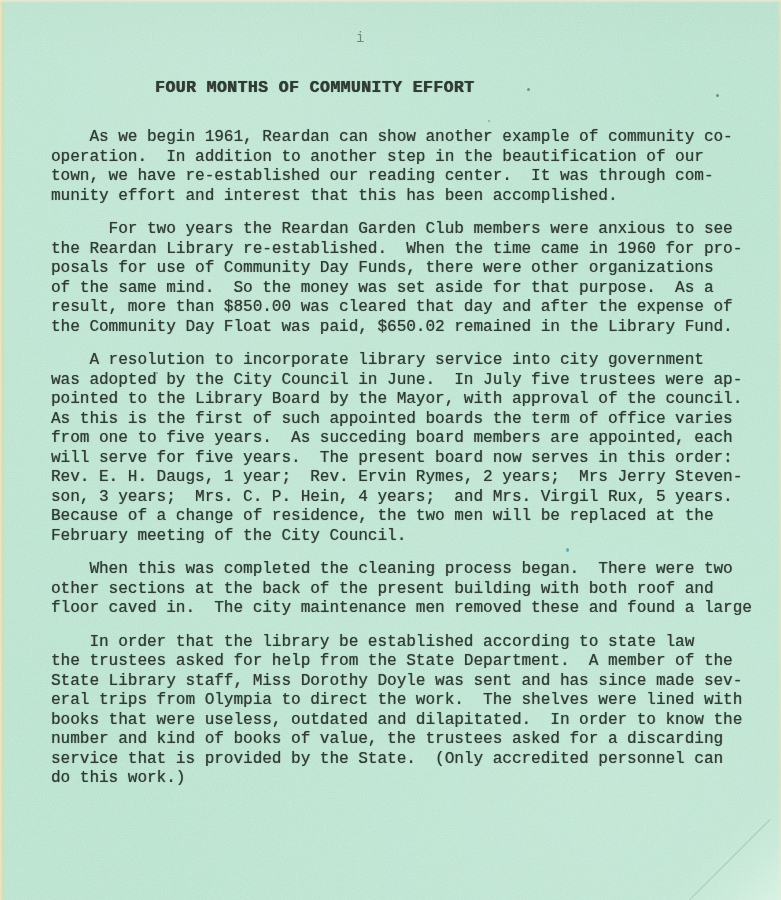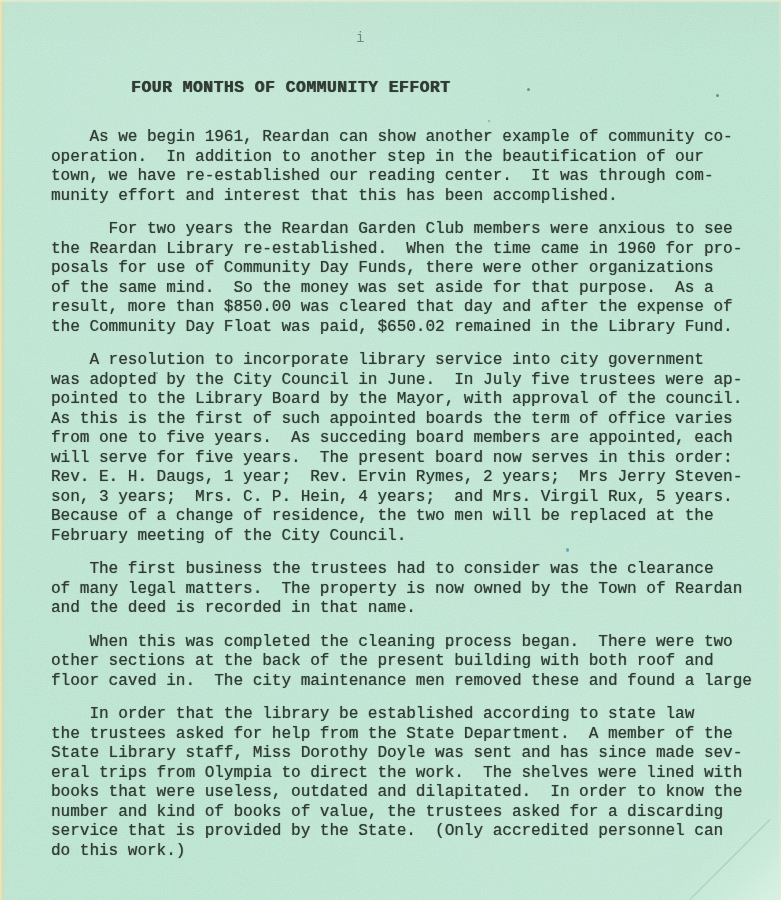--- a/index.html
+++ b/index.html
@@ -22,21 +22,21 @@
   .edge-right{position:absolute;right:0;top:0;bottom:0;width:3px;
     background:linear-gradient(270deg,rgba(232,227,196,0.8),rgba(232,227,196,0));}
   .fold{position:absolute;right:0;bottom:0;width:110px;height:110px;
     background:linear-gradient(315deg,rgba(225,245,232,0.75) 0%,rgba(225,245,232,0.25) 28%,rgba(225,245,232,0) 55%);}
   .fold-line{position:absolute;right:-8px;bottom:34px;width:130px;height:1px;
     background:rgba(110,150,125,0.35);transform:rotate(-45deg);}
   .content{position:absolute;left:35px;top:0;width:730px;color:var(--ink,#2f3b34);}
   .stray{position:absolute;left:321px;top:30px;font-size:14px;opacity:0.55;}
   .title{
     font-size:16.5px;font-weight:700;letter-spacing:0.4px;
-    margin:78px 0 0 96px;
+    margin:78px 0 0 120px;
     text-shadow:0.6px 0 0 rgba(47,59,52,0.75), 0 0 1px rgba(47,59,52,0.5);
   }
   .para{
     white-space:pre-wrap;
     font-size:16px;line-height:19.5px;
     margin:14px 0 0 16px;
     text-shadow:0 0 1px rgba(47,59,52,0.55), 0.5px 0.3px 0 rgba(47,59,52,0.25);
   }
   .para:first-of-type{margin-top:31px;}
   .speck{position:absolute;border-radius:50%;pointer-events:none;}
@@ -87,23 +87,20 @@
     <p class="para">    A resolution to incorporate library service into city government
 was adopted by the City Council in June.  In July five trustees were ap-
 pointed to the Library Board by the Mayor, with approval of the council.
 As this is the first of such appointed boards the term of office varies
 from one to five years.  As succeding board members are appointed, each
 will serve for five years.  The present board now serves in this order:
 Rev. E. H. Daugs, 1 year;  Rev. Ervin Rymes, 2 years;  Mrs Jerry Steven-
 son, 3 years;  Mrs. C. P. Hein, 4 years;  and Mrs. Virgil Rux, 5 years.
 Because of a change of residence, the two men will be replaced at the
 February meeting of the City Council.</p>
-    <p class="para">    The first business the trustees had to consider was the clearance
-of many legal matters.  The property is now owned by the Town of Reardan
-and the deed is recorded in that name.</p>
     <p class="para">    When this was completed the cleaning process began.  There were two
 other sections at the back of the present building with both roof and
 floor caved in.  The city maintenance men removed these and found a large</p>
     <p class="para">    In order that the library be established according to state law
 the trustees asked for help from the State Department.  A member of the
 State Library staff, Miss Dorothy Doyle was sent and has since made sev-
 eral trips from Olympia to direct the work.  The shelves were lined with
 books that were useless, outdated and dilapitated.  In order to know the
 number and kind of books of value, the trustees asked for a discarding
 service that is provided by the State.  (Only accredited personnel can

